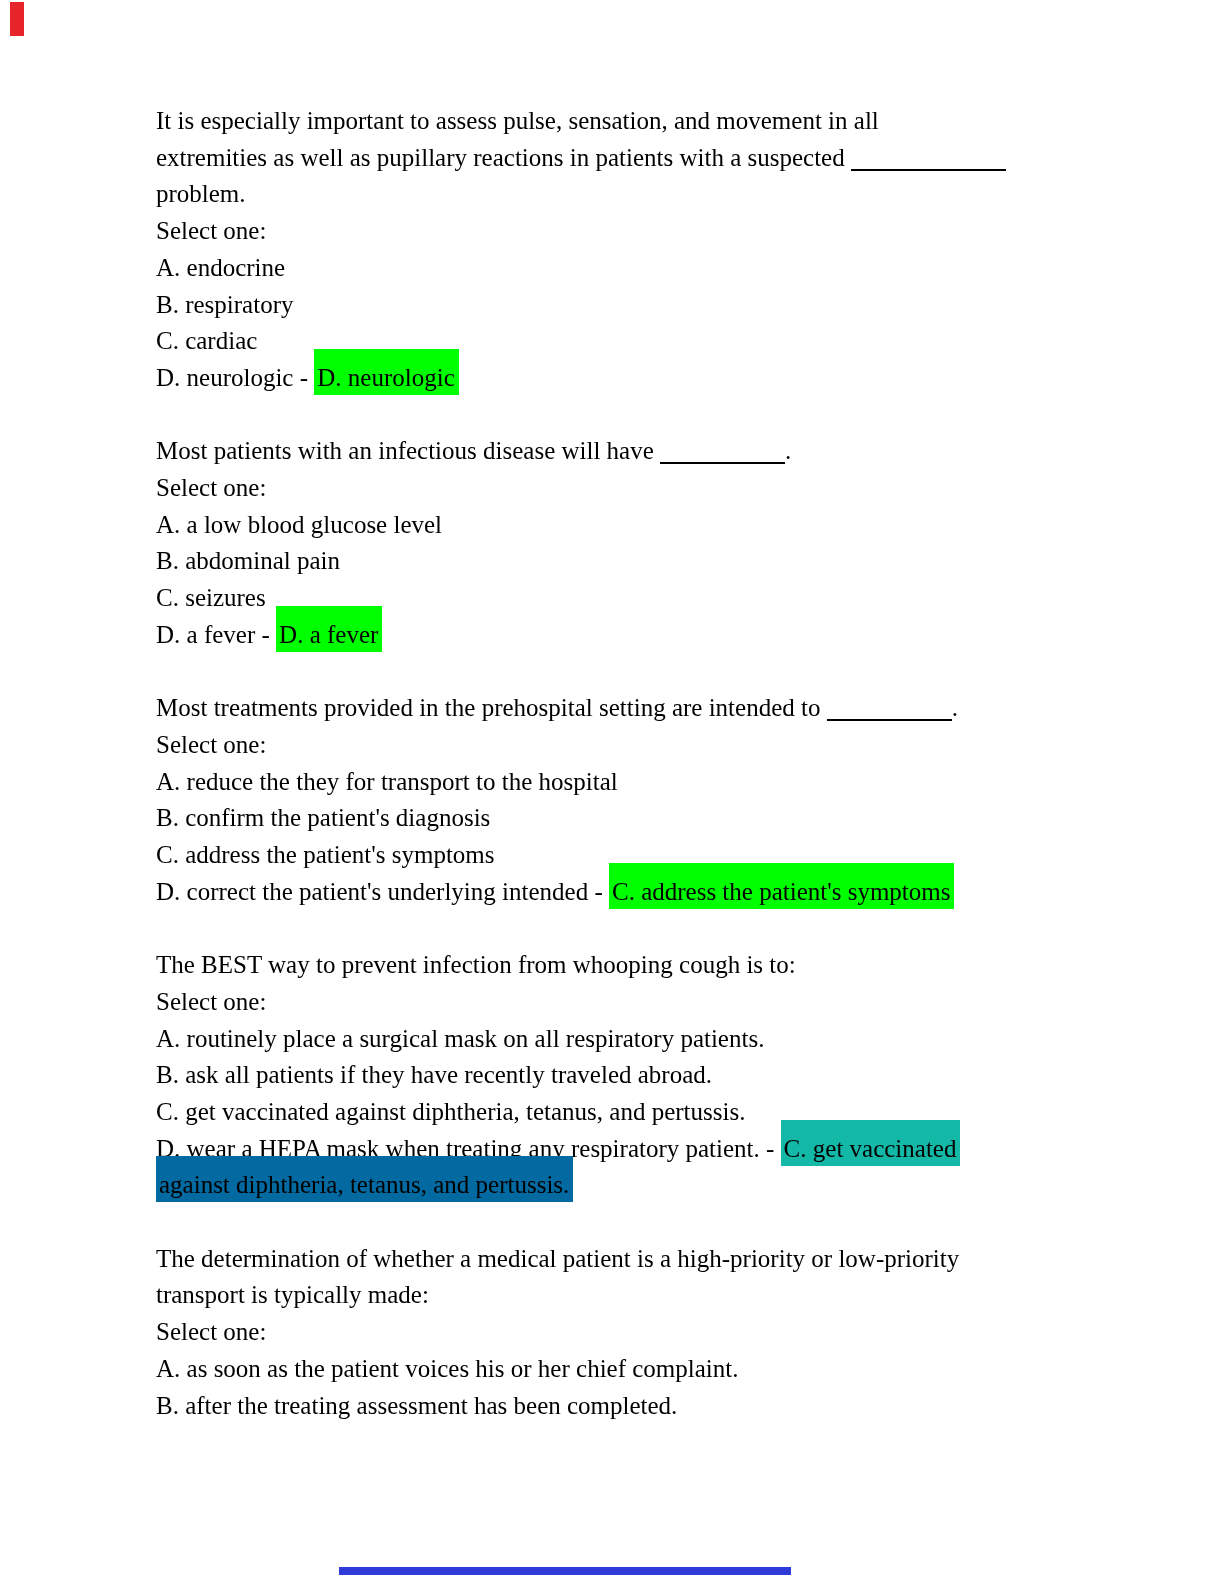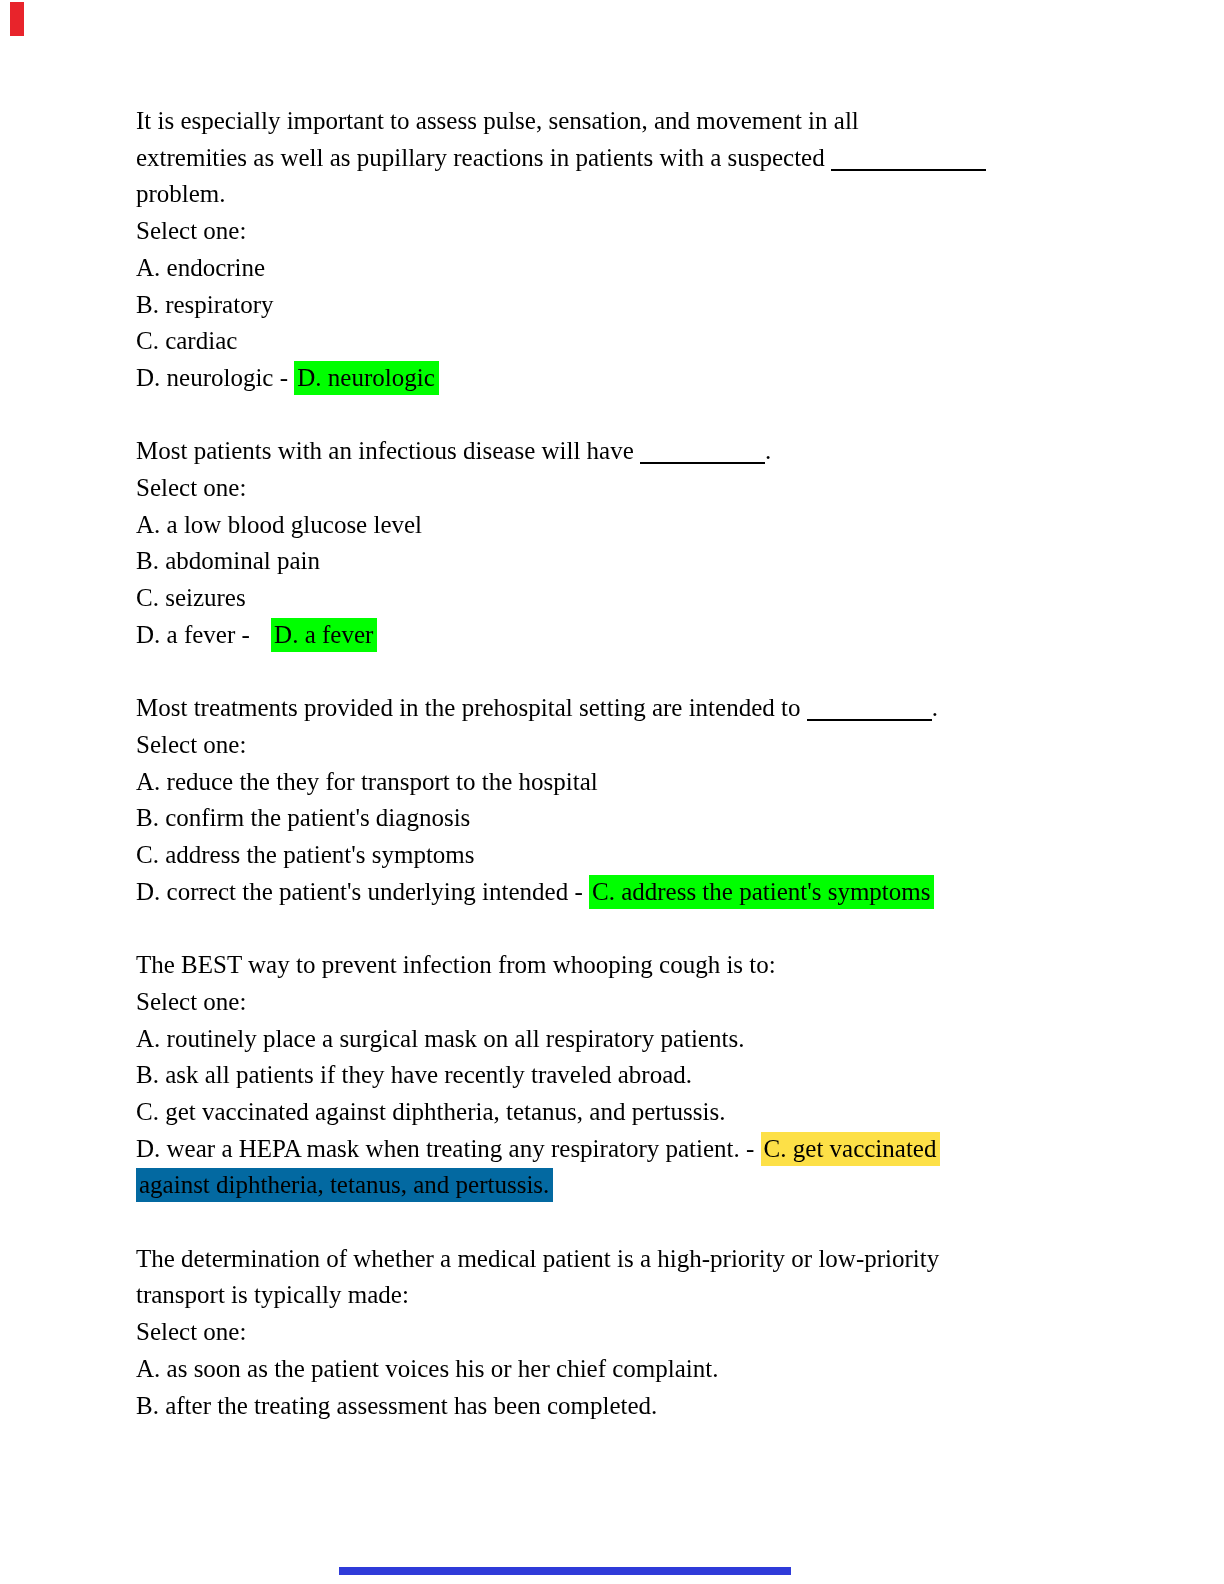--- a/index.html
+++ b/index.html
@@ -8,28 +8,28 @@
     width:1224px;
     height:1584px;
     background:#ffffff;
     overflow:hidden;
     font-family:"Liberation Serif","DejaVu Serif",serif;
     font-size:25px;
     color:#000000;
   }
   .content {
     position:absolute;
-    left:136px;
+    left:156px;
     top:103px;
     width:952px;
   }
   .line { line-height:36.7px; white-space:nowrap; }
   .q { margin:0 0 36.7px 0; }
   .q:last-child { margin-bottom:12px; }
-  .hl { padding:3px 4px 4px 3px; }
+  .hl { padding:15px 4px 4px 3px; }
   .blank {
     display:inline-block;
     height:0;
     border-bottom:2px solid #000000;
     vertical-align:-5px;
   }
   .w155 { width:155px; }
   .w125 { width:125px; }
   .red-mark  { position:absolute; left:10px;  top:2px;    width:14px;  height:34px; }
   .blue-line { position:absolute; left:339px; top:1567px; width:452px; height:8px;  }
@@ -53,39 +53,39 @@
       <div class="line"><span>C. cardiac</span></div>
       <div class="line"><span>D. neurologic - </span><span class="hl" style="background-color: rgb(0, 255, 0);">D. neurologic</span></div>
     </div>
 
     <div class="q">
       <div class="line"><span>Most patients with an infectious disease will have </span><span class="blank w125"></span><span>.</span></div>
       <div class="line"><span>Select one:</span></div>
       <div class="line"><span>A. a low blood glucose level</span></div>
       <div class="line"><span>B. abdominal pain</span></div>
       <div class="line"><span>C. seizures</span></div>
-      <div class="line"><span>D. a fever - </span><span class="hl" style="background-color: rgb(0, 255, 0); margin-left: 15px;">D. a fever</span></div>
+      <div class="line"><span>D. a fever - </span><span class="hl" style="background-color: rgb(0, 255, 0);">D. a fever</span></div>
     </div>
 
     <div class="q">
       <div class="line"><span>Most treatments provided in the prehospital setting are intended to </span><span class="blank w125"></span><span>.</span></div>
       <div class="line"><span>Select one:</span></div>
       <div class="line"><span>A. reduce the they for transport to the hospital</span></div>
       <div class="line"><span>B. confirm the patient's diagnosis</span></div>
       <div class="line"><span>C. address the patient's symptoms</span></div>
       <div class="line"><span>D. correct the patient's underlying intended - </span><span class="hl" style="background-color: rgb(0, 255, 0);">C. address the patient's symptoms</span></div>
     </div>
 
     <div class="q">
       <div class="line"><span>The BEST way to prevent infection from whooping cough is to:</span></div>
       <div class="line"><span>Select one:</span></div>
       <div class="line"><span>A. routinely place a surgical mask on all respiratory patients.</span></div>
       <div class="line"><span>B. ask all patients if they have recently traveled abroad.</span></div>
       <div class="line"><span>C. get vaccinated against diphtheria, tetanus, and pertussis.</span></div>
-      <div class="line"><span>D. wear a HEPA mask when treating any respiratory patient. - </span><span class="hl" style="background-color: #fde047;">C. get vaccinated</span></div>
+      <div class="line"><span>D. wear a HEPA mask when treating any respiratory patient. - </span><span class="hl" style="background-color: #14b8a6;">C. get vaccinated</span></div>
       <div class="line"><span class="hl" style="background-color: #0369a1;">against diphtheria, tetanus, and pertussis.</span></div>
     </div>
 
     <div class="q">
       <div class="line"><span>The determination of whether a medical patient is a high-priority or low-priority</span></div>
       <div class="line"><span>transport is typically made:</span></div>
       <div class="line"><span>Select one:</span></div>
       <div class="line"><span>A. as soon as the patient voices his or her chief complaint.</span></div>
       <div class="line"><span>B. after the treating assessment has been completed.</span></div>
     </div>

